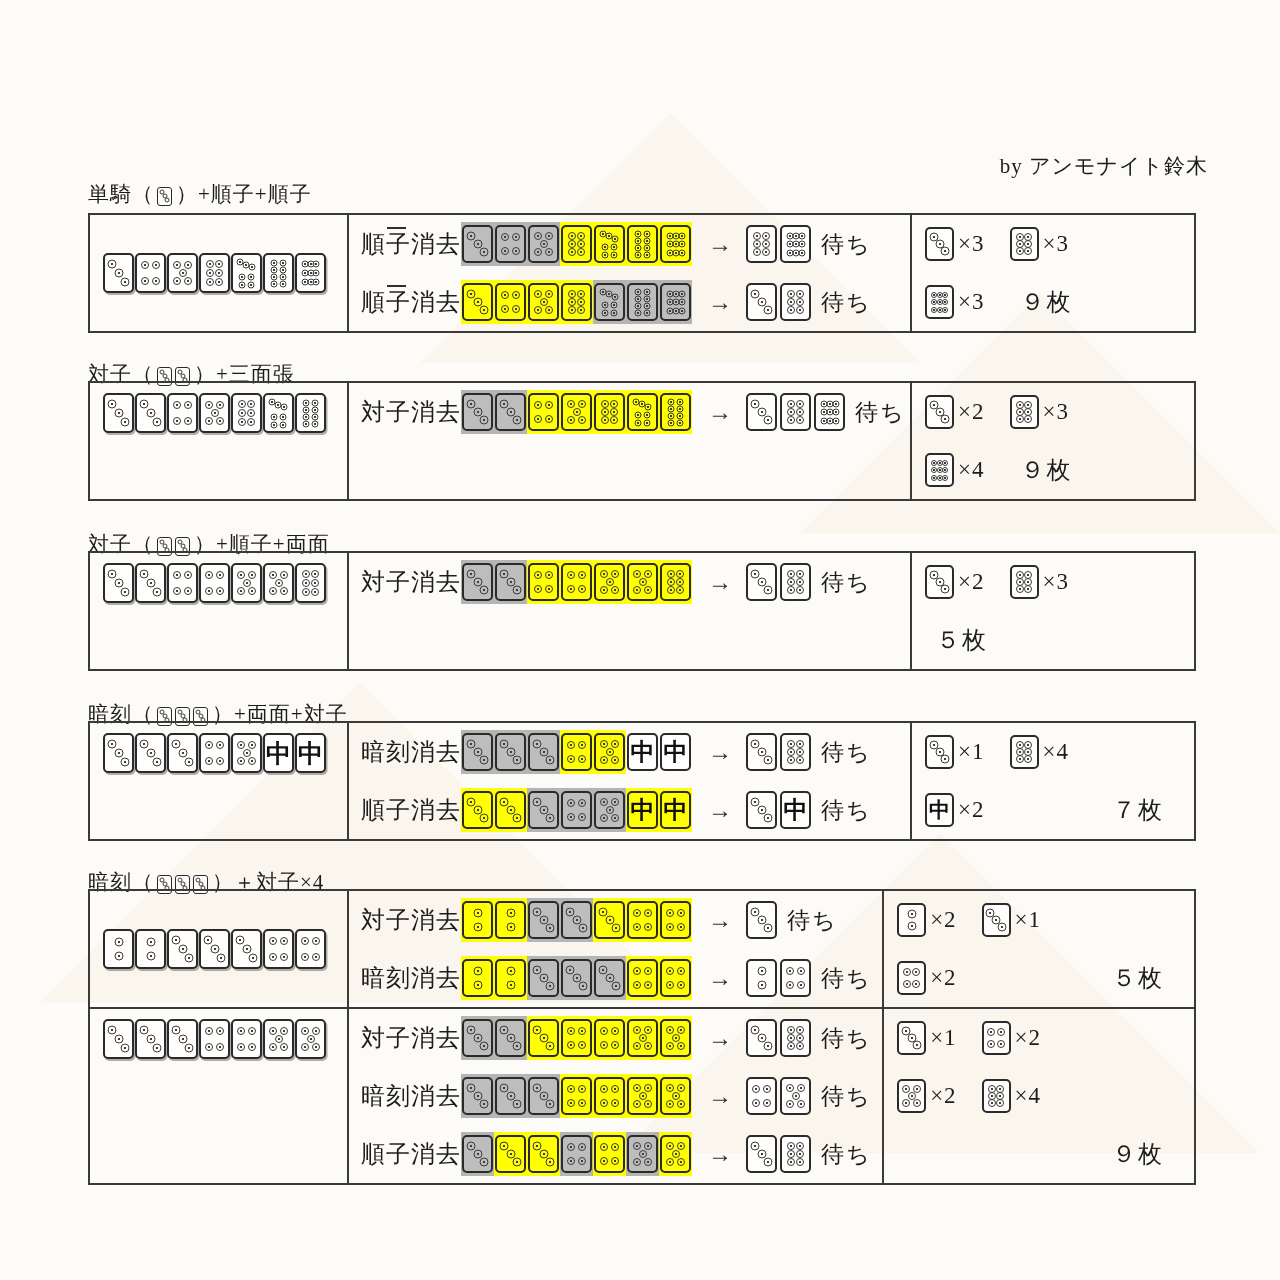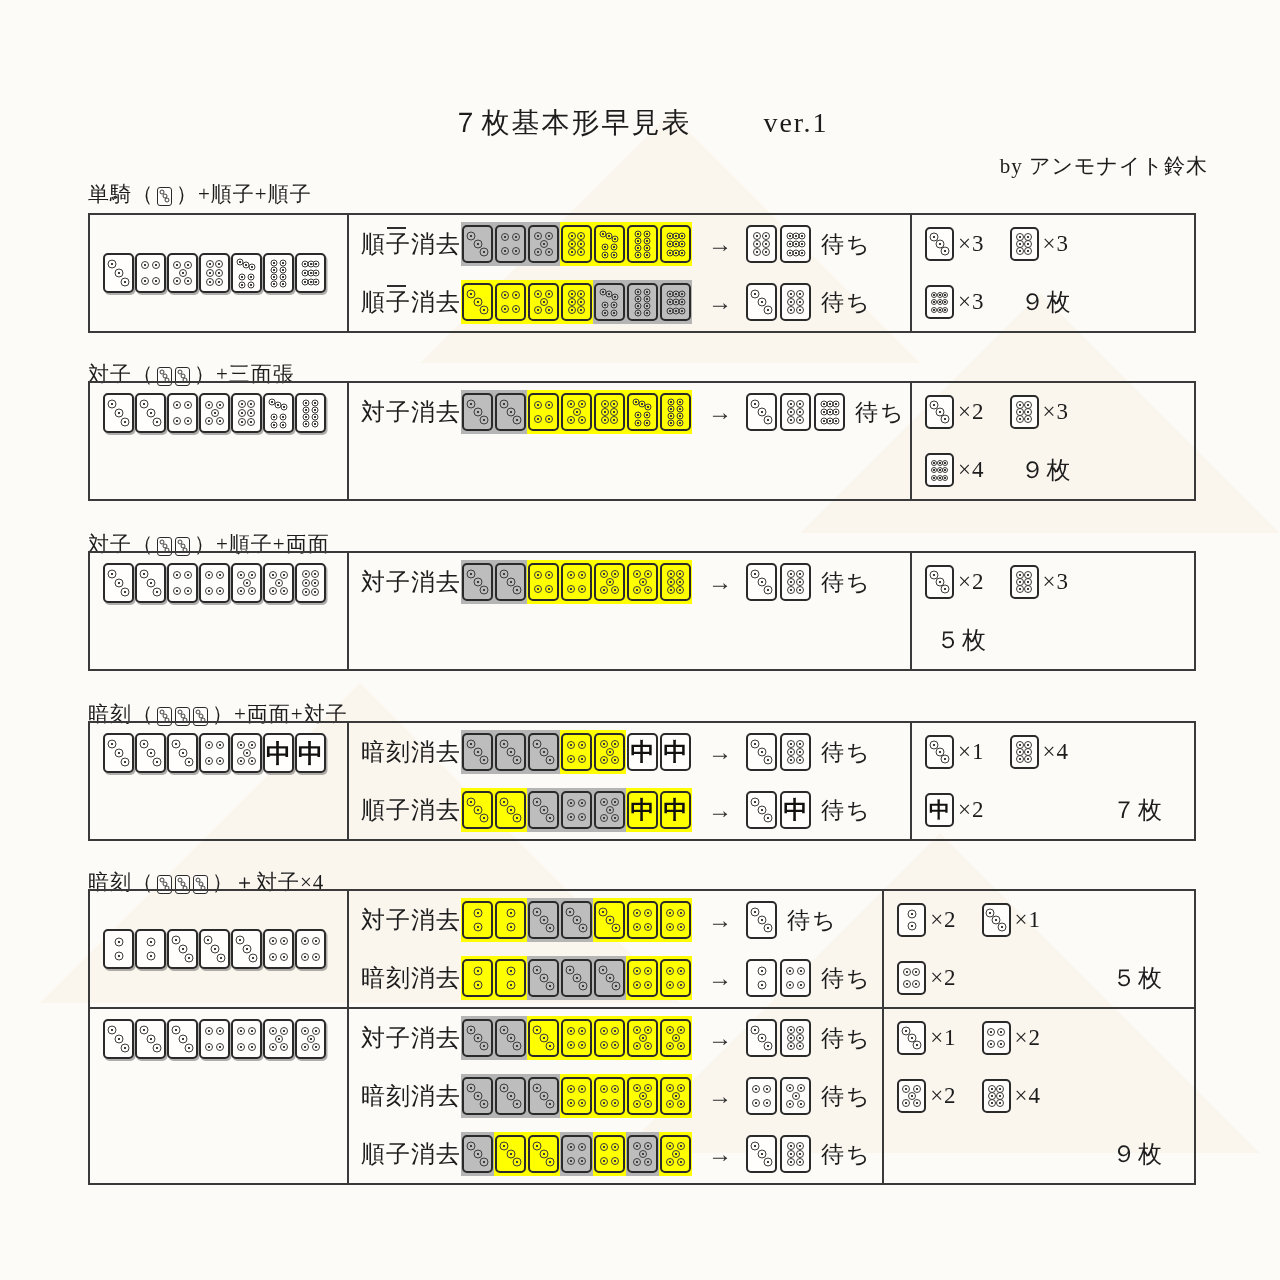--- a/index.html
+++ b/index.html
@@ -68,21 +68,20 @@
 </style>
 </head>
 <body>
 
 <div class="wm" style="left:420px;top:110px;border-left:250px solid transparent;border-right:250px solid transparent;border-bottom:250px solid #f7f2e7;"></div>
 <div class="wm" style="left:800px;top:290px;border-left:240px solid transparent;border-right:240px solid transparent;border-bottom:240px solid #f7f2e7;"></div>
 <div class="wm" style="left:40px;top:680px;border-left:320px solid transparent;border-right:320px solid transparent;border-bottom:320px solid #f7f2e7;"></div>
 <div class="wm" style="left:620px;top:830px;border-left:320px solid transparent;border-right:320px solid transparent;border-bottom:320px solid #f7f2e7;"></div>
 
 <div class="page-content">
-  <h1 class="title"><span>７枚基本形早見表</span><span class="tgap"></span><span>ver.1</span></h1>
   <div class="byline">by アンモナイト鈴木</div>
   <div id="sections">
       <div class="sec-label" style="top: 180px;">
         <span>単騎（</span>
         <span class="mini-wrap">
           <span class="tw hl-w">
             <span class="tile mini">
               <span class="dot" style="width: 5px; height: 5px; left: 27%; top: 26%;"></span>
               <span class="dot" style="width: 5px; height: 5px; left: 50%; top: 50%;"></span>
               <span class="dot" style="width: 5px; height: 5px; left: 73%; top: 74%;"></span>

